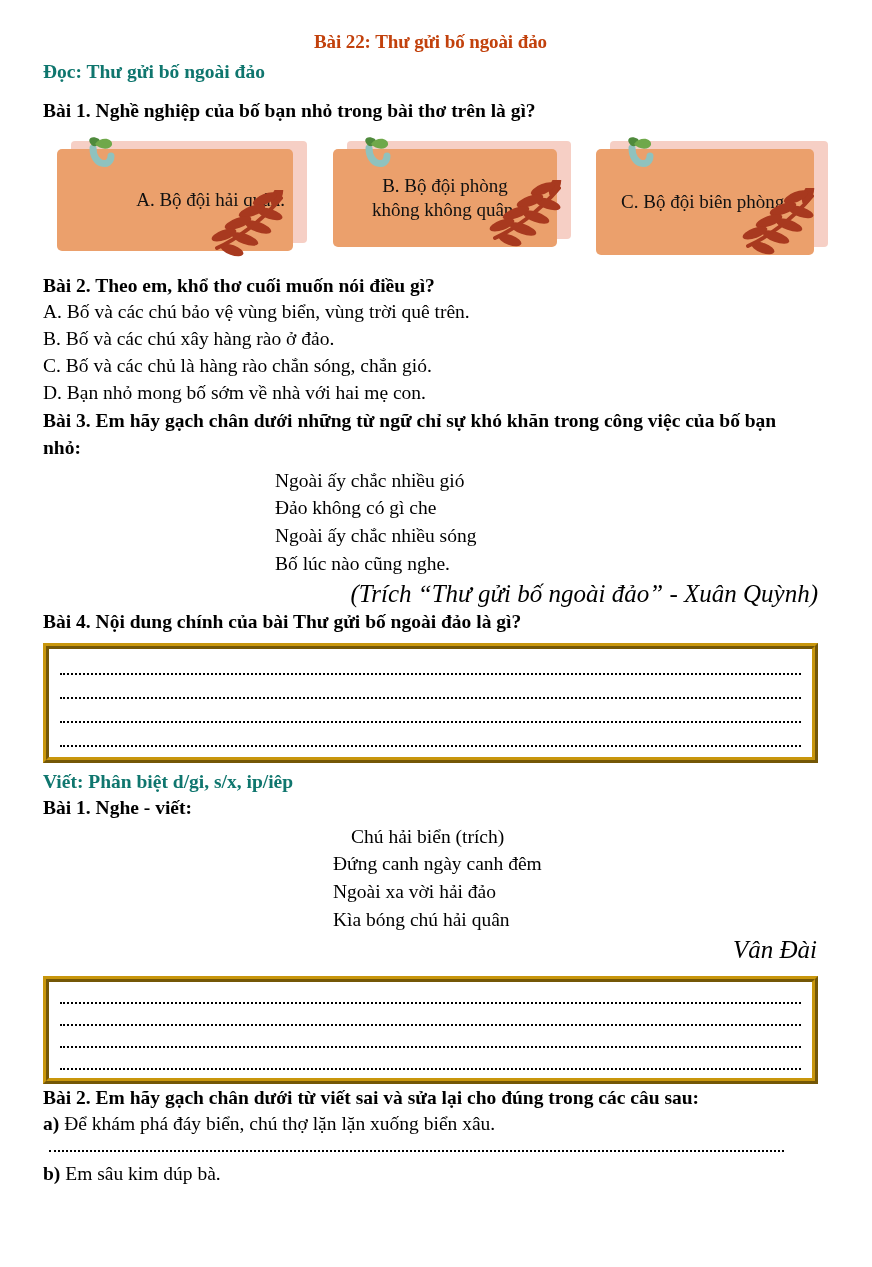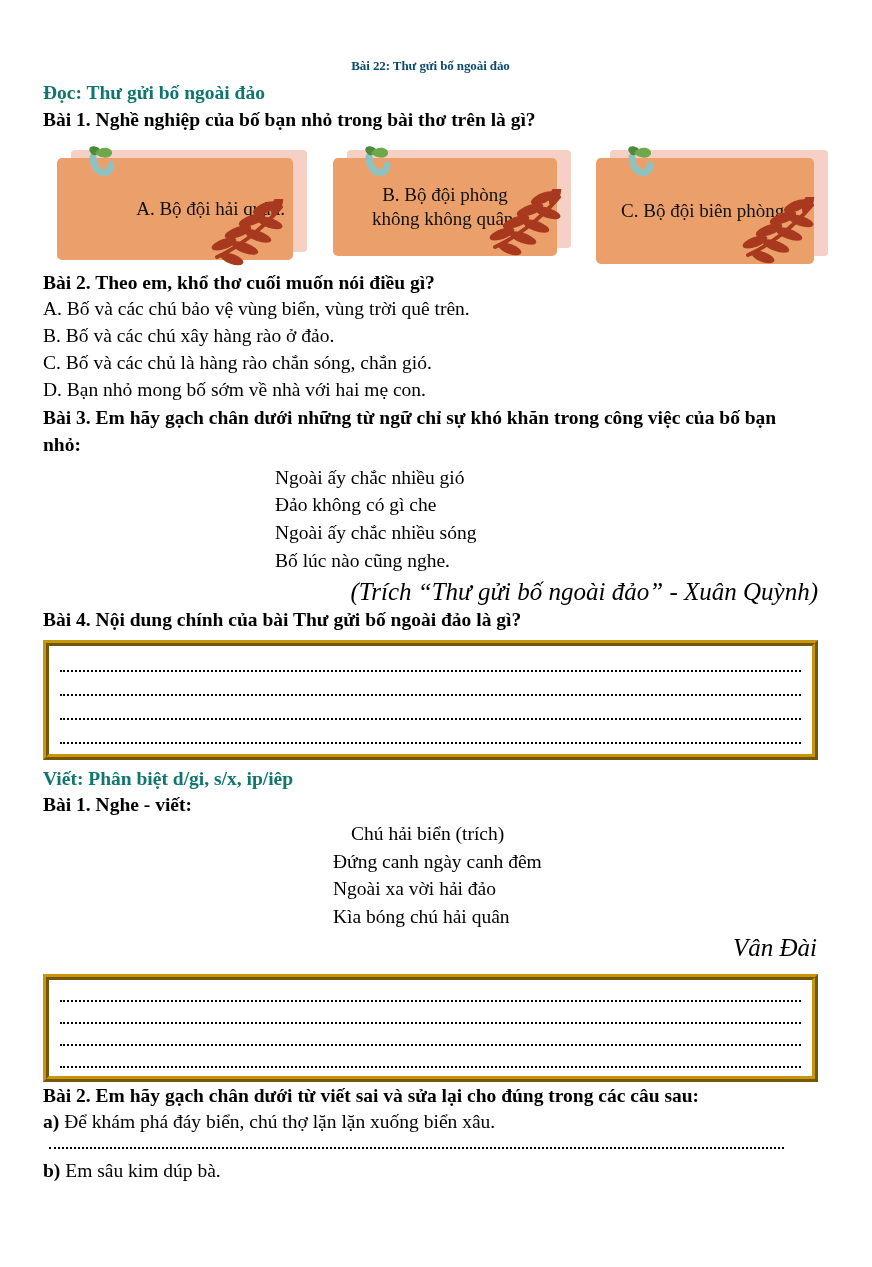--- a/index.html
+++ b/index.html
@@ -25,39 +25,39 @@
   .content {
     position: absolute;
     left: 43px;
     top: 0;
     width: 775px;
   }
 
   
   .doc-title {
     text-align: center;
-    color: #0c4a6e;
+    color: #c2410c;
     font-weight: bold;
-    font-size: 13px;
-    margin-top: 59px;
+    font-size: 19px;
+    margin-top: 31px;
     line-height: 1.15;
     letter-spacing: -0.1px;
   }
   .section-heading {
     color: #0f766e;
     font-weight: bold;
     font-size: 19.5px;
     line-height: 1.2;
     margin-top: 7px;
   }
   .q-heading {
     font-weight: bold;
     font-size: 19.5px;
     line-height: 1.28;
-    margin-top: 4px;
+    margin-top: 16px;
   }
   .q-heading.tight { margin-top: 2px; }
   .plain-line {
     font-size: 19.5px;
     line-height: 1.35;
   }
   .opt-line {
     font-size: 19.5px;
     line-height: 1.38;
   }

